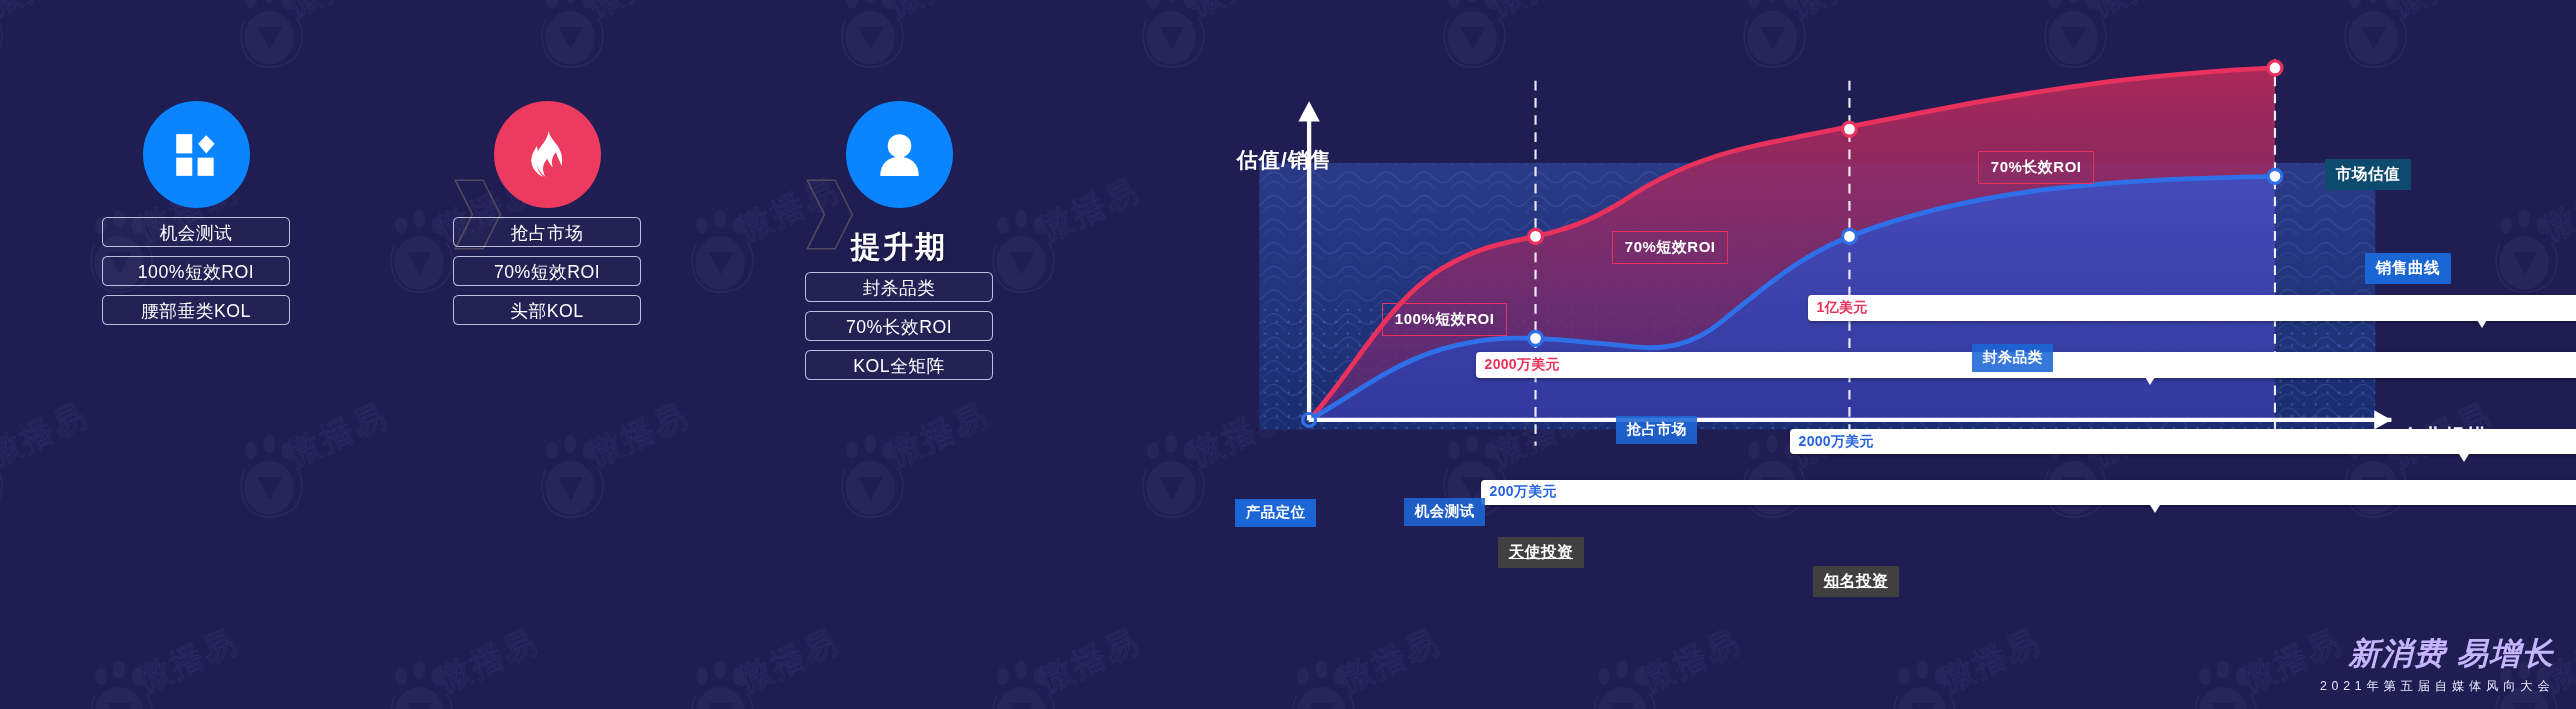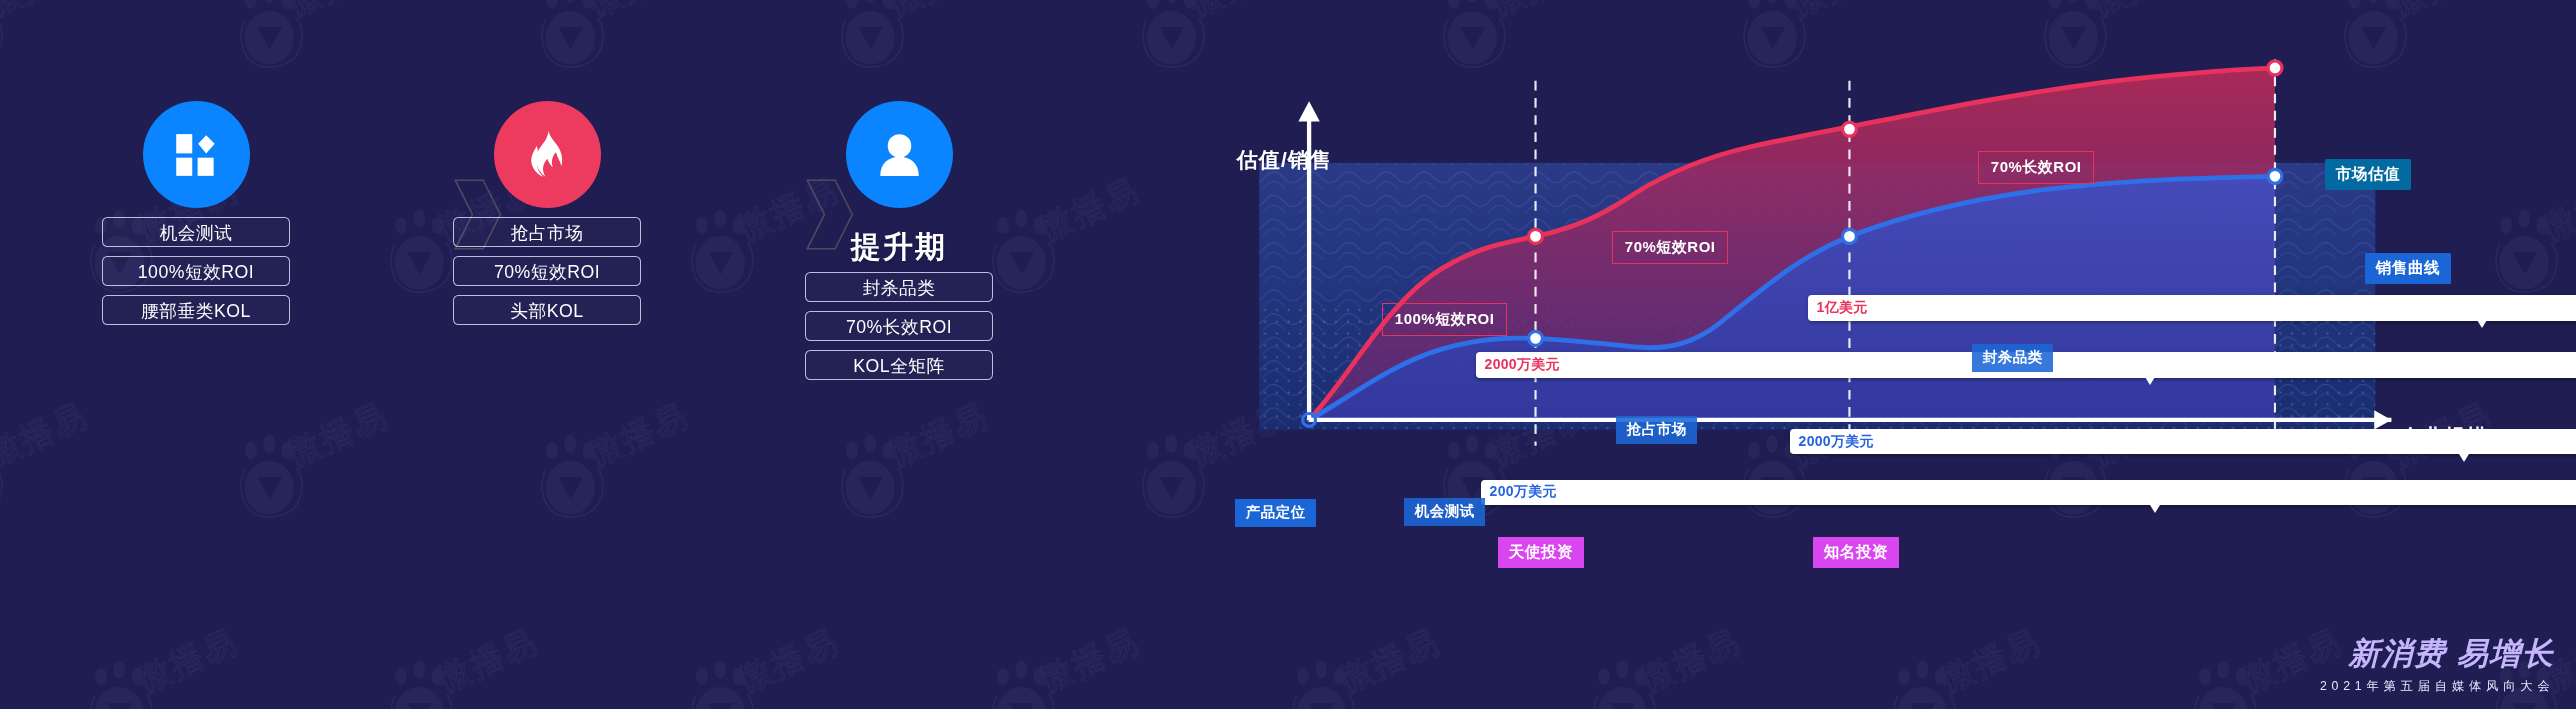--- a/index.html
+++ b/index.html
@@ -140,26 +140,27 @@
   .tag-blue{
     background:#1a66d6;
     color:#ffffff;
     font-size:14.5px;
     font-weight:bold;
     padding:4.3px 10.7px;
     letter-spacing:0.5px;
   }
   .tag-blue.soft{background:rgba(27,102,214,.88);}
   .tag-dark{
-    background:#d946ef;
+    background:#404040;
     color:#ffffff;
     font-size:15.6px;
     font-weight:bold;
     padding:4.8px 10.7px;
     letter-spacing:0.5px;
+    text-decoration:underline;
   }
   .legend-chip{
     color:#ffffff;
     font-size:15.6px;
     font-weight:bold;
     padding:4.8px 10.7px;
     letter-spacing:0.5px;
     border-radius:1.6px;
   }
   .axis-name{
@@ -764,23 +765,23 @@
     <div class="clabel callout blue" style="left:254px; top:454px;">200万美元</div>
     <div class="clabel callout red" style="left:581px; top:244px;">1亿美元</div>
     <div class="clabel callout blue" style="left:563px; top:352px;">2000万美元</div>
 
     <div class="clabel tag-blue" style="left:8px; top:499px;">产品定位</div>
     <div class="clabel tag-blue soft" style="left:177px; top:498px;">机会测试</div>
     <div class="clabel tag-blue soft" style="left:389px; top:416px;">抢占市场</div>
     <div class="clabel tag-blue soft" style="left:745px; top:344px;">封杀品类</div>
 
     <div class="clabel tag-dark" style="left:271px; top:537px;">天使投资</div>
-    <div class="clabel tag-dark" style="left:586px; top:537px;">知名投资</div>
-
-    <div class="clabel legend-chip" style="left:1098px; top:159px; background:#0369a1;">市场估值</div>
+    <div class="clabel tag-dark" style="left:586px; top:566px;">知名投资</div>
+
+    <div class="clabel legend-chip" style="left:1098px; top:159px; background:#0c4a6e;">市场估值</div>
     <div class="clabel legend-chip" style="left:1098px; top:253px; background:#1a66d6;margin-left:40px;">销售曲线</div>
   </div>
 
   <div id="brand">
     <div class="b1">新消费 易增长</div>
     <div class="b2">2021年第五届自媒体风向大会</div>
   </div>
 
 </div>
 

